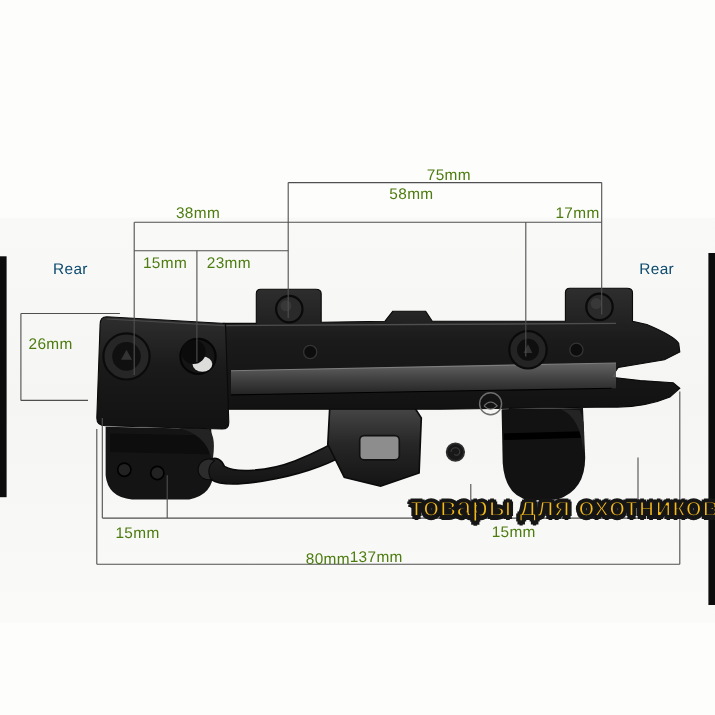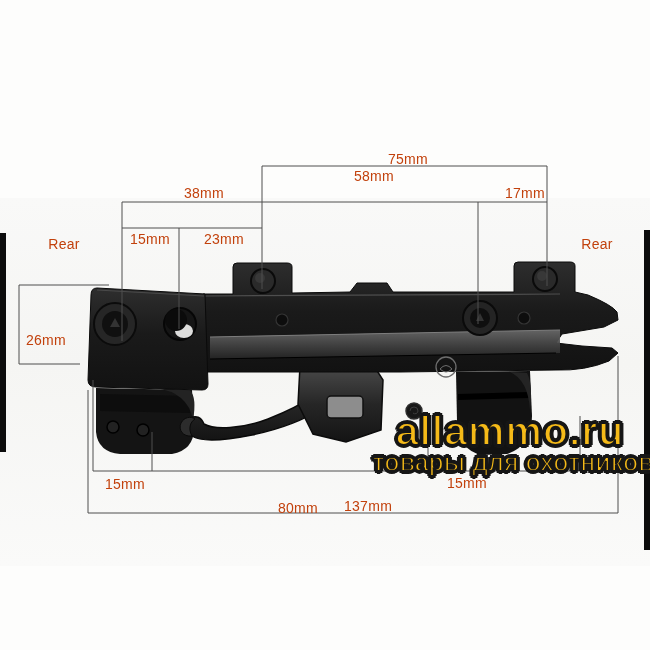--- a/index.html
+++ b/index.html
@@ -8,23 +8,23 @@
     background:#fdfdfc;
     font-family:"Liberation Sans", sans-serif;
   }
   .photo-tint{
     position:absolute;left:0;top:198px;width:650px;height:368px;
     background:linear-gradient(180deg,#f9f9f8 0%,#f5f5f3 45%,#fafaf9 100%);
   }
   svg.diagram{position:absolute;left:0;top:0;z-index:2;}
   .dim{
     position:absolute;z-index:3;transform:translate(-50%,-50%);
-    font-size:14px;color:#c2410c;letter-spacing:.3px;white-space:nowrap;
+    font-size:14px;color:#4d7c0f;letter-spacing:.3px;white-space:nowrap;
   }
-  .orient{font-size:14px;color:#c2410c;}
+  .orient{font-size:14px;color:#0c4a6e;}
   .edge-strip{position:absolute;width:6px;background:#0c0c0c;z-index:2;}
   .edge-left{left:0;top:233px;height:219px;}
   .edge-right{left:644px;top:230px;height:320px;}
   .wm{
     position:absolute;z-index:5;transform:translate(-50%,-50%);
     font-weight:bold;color:#f5ba18;white-space:nowrap;
     -webkit-text-stroke:2px #161616;
     text-shadow:
       3px 0 0 #161616,-3px 0 0 #161616,0 3px 0 #161616,0 -3px 0 #161616,
       2px 2px 0 #161616,-2px 2px 0 #161616,2px -2px 0 #161616,-2px -2px 0 #161616;
@@ -159,30 +159,29 @@
       <path d="M 503,456 L 503,471"></path>
       <path d="M 580,416 L 580,471"></path>
 
       <path d="M 88,513 L 618,513"></path>
       <path d="M 88,390 L 88,513"></path>
       <path d="M 618,356 L 618,513"></path>
     </g>
   </svg>
 
   <div class="dim" style="left:408px;top:159px">75mm</div>
-  <div class="dim" style="left:204px;top:193px">38mm</div>
+  <div class="dim" style="left:180px;top:193px">38mm</div>
   <div class="dim" style="left:374px;top:176px">58mm</div>
   <div class="dim" style="left:525px;top:193px">17mm</div>
   <div class="dim" style="left:150px;top:239px">15mm</div>
-  <div class="dim" style="left:224px;top:239px">23mm</div>
-  <div class="dim" style="left:46px;top:340px">26mm</div>
+  <div class="dim" style="left:208px;top:239px">23mm</div>
+  <div class="dim" style="left:46px;top:312px">26mm</div>
   <div class="dim" style="left:125px;top:484px">15mm</div>
   <div class="dim" style="left:298px;top:508px">80mm</div>
   <div class="dim" style="left:467px;top:483px">15mm</div>
-  <div class="dim" style="left:368px;top:506px">137mm</div>
+  <div class="dim" style="left:342px;top:506px">137mm</div>
 
   <div class="dim orient" style="left:64px;top:244px">Rear</div>
   <div class="dim orient" style="left:597px;top:244px">Rear</div>
 
-  <div class="wm wm-big" style="left:510px;top:431px">allammo.ru</div>
   <div class="wm wm-small" style="left:513px;top:462px">товары для охотников</div>
 
 </div>
 
 </body></html>

